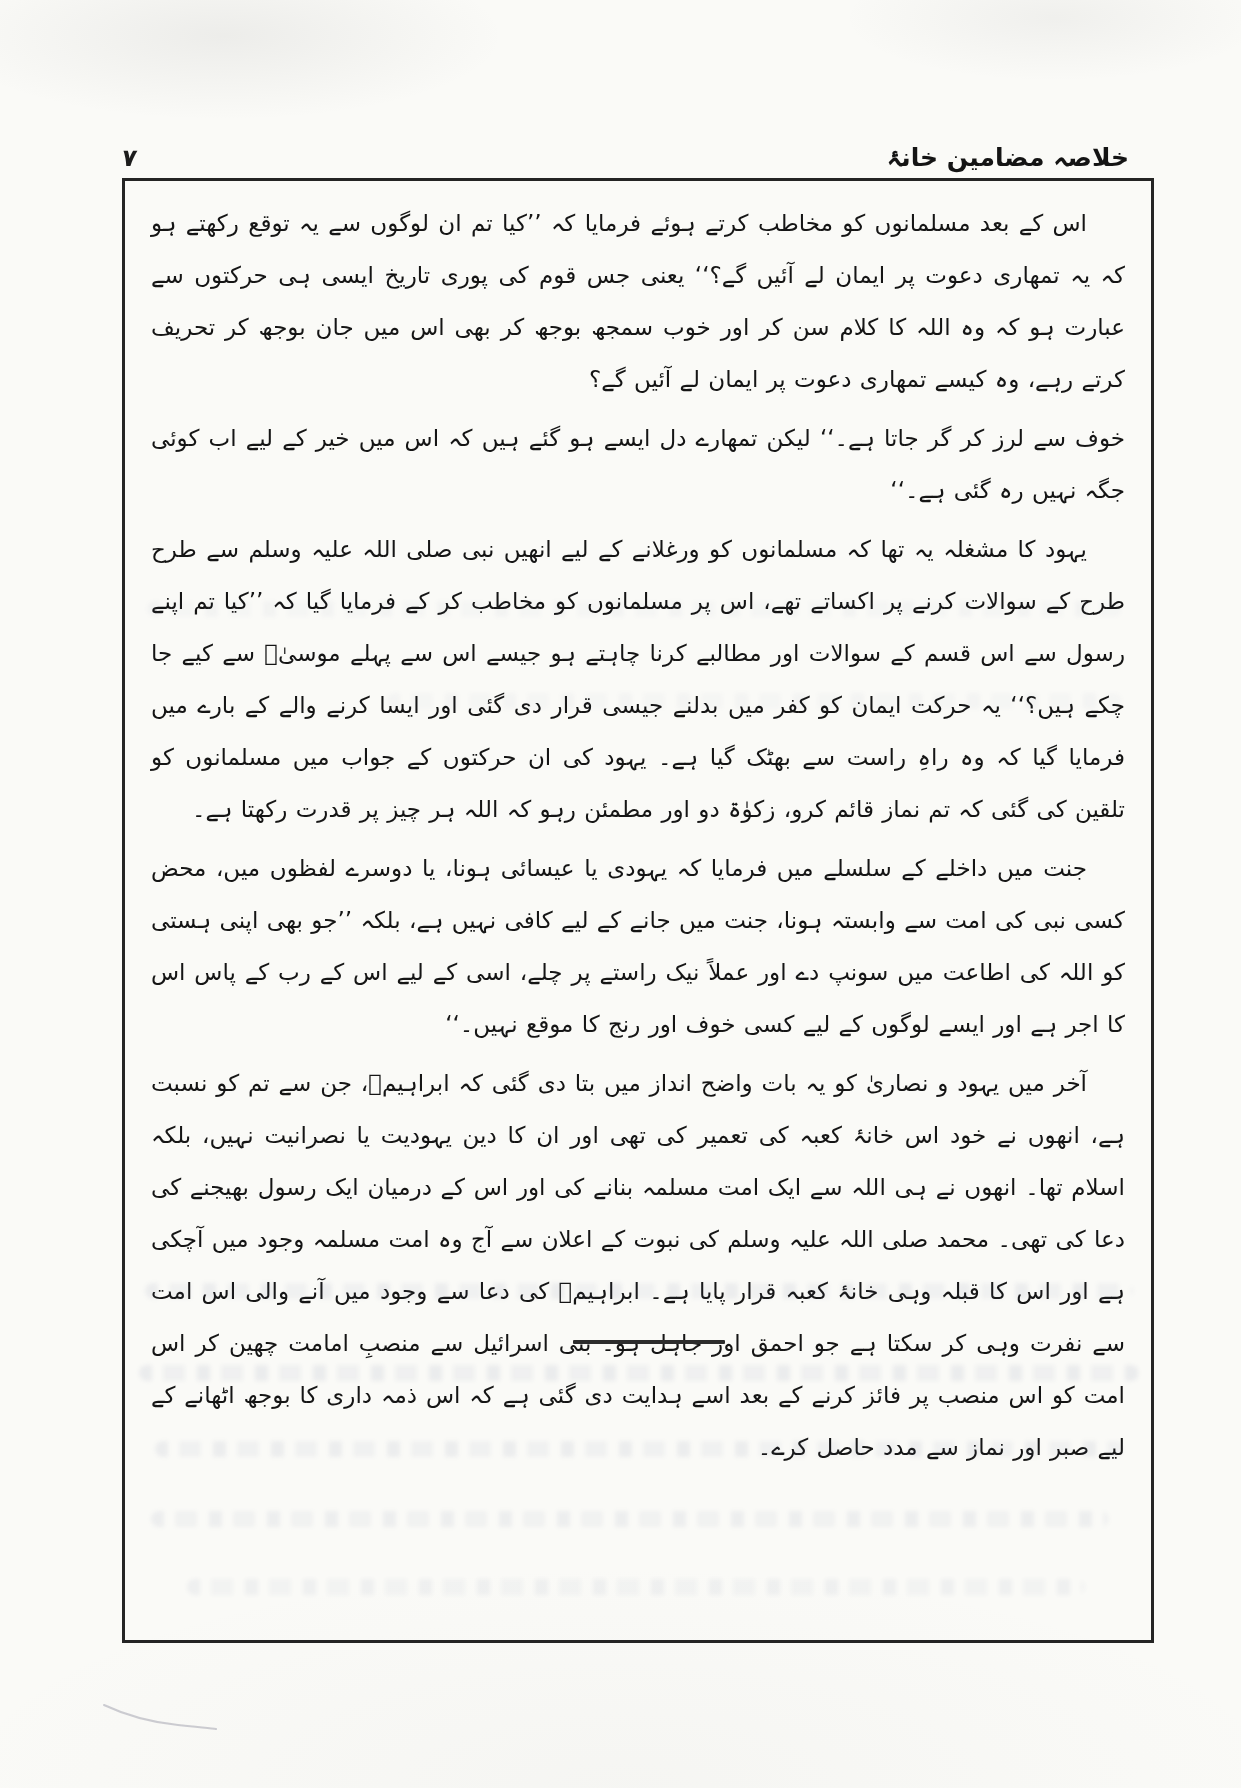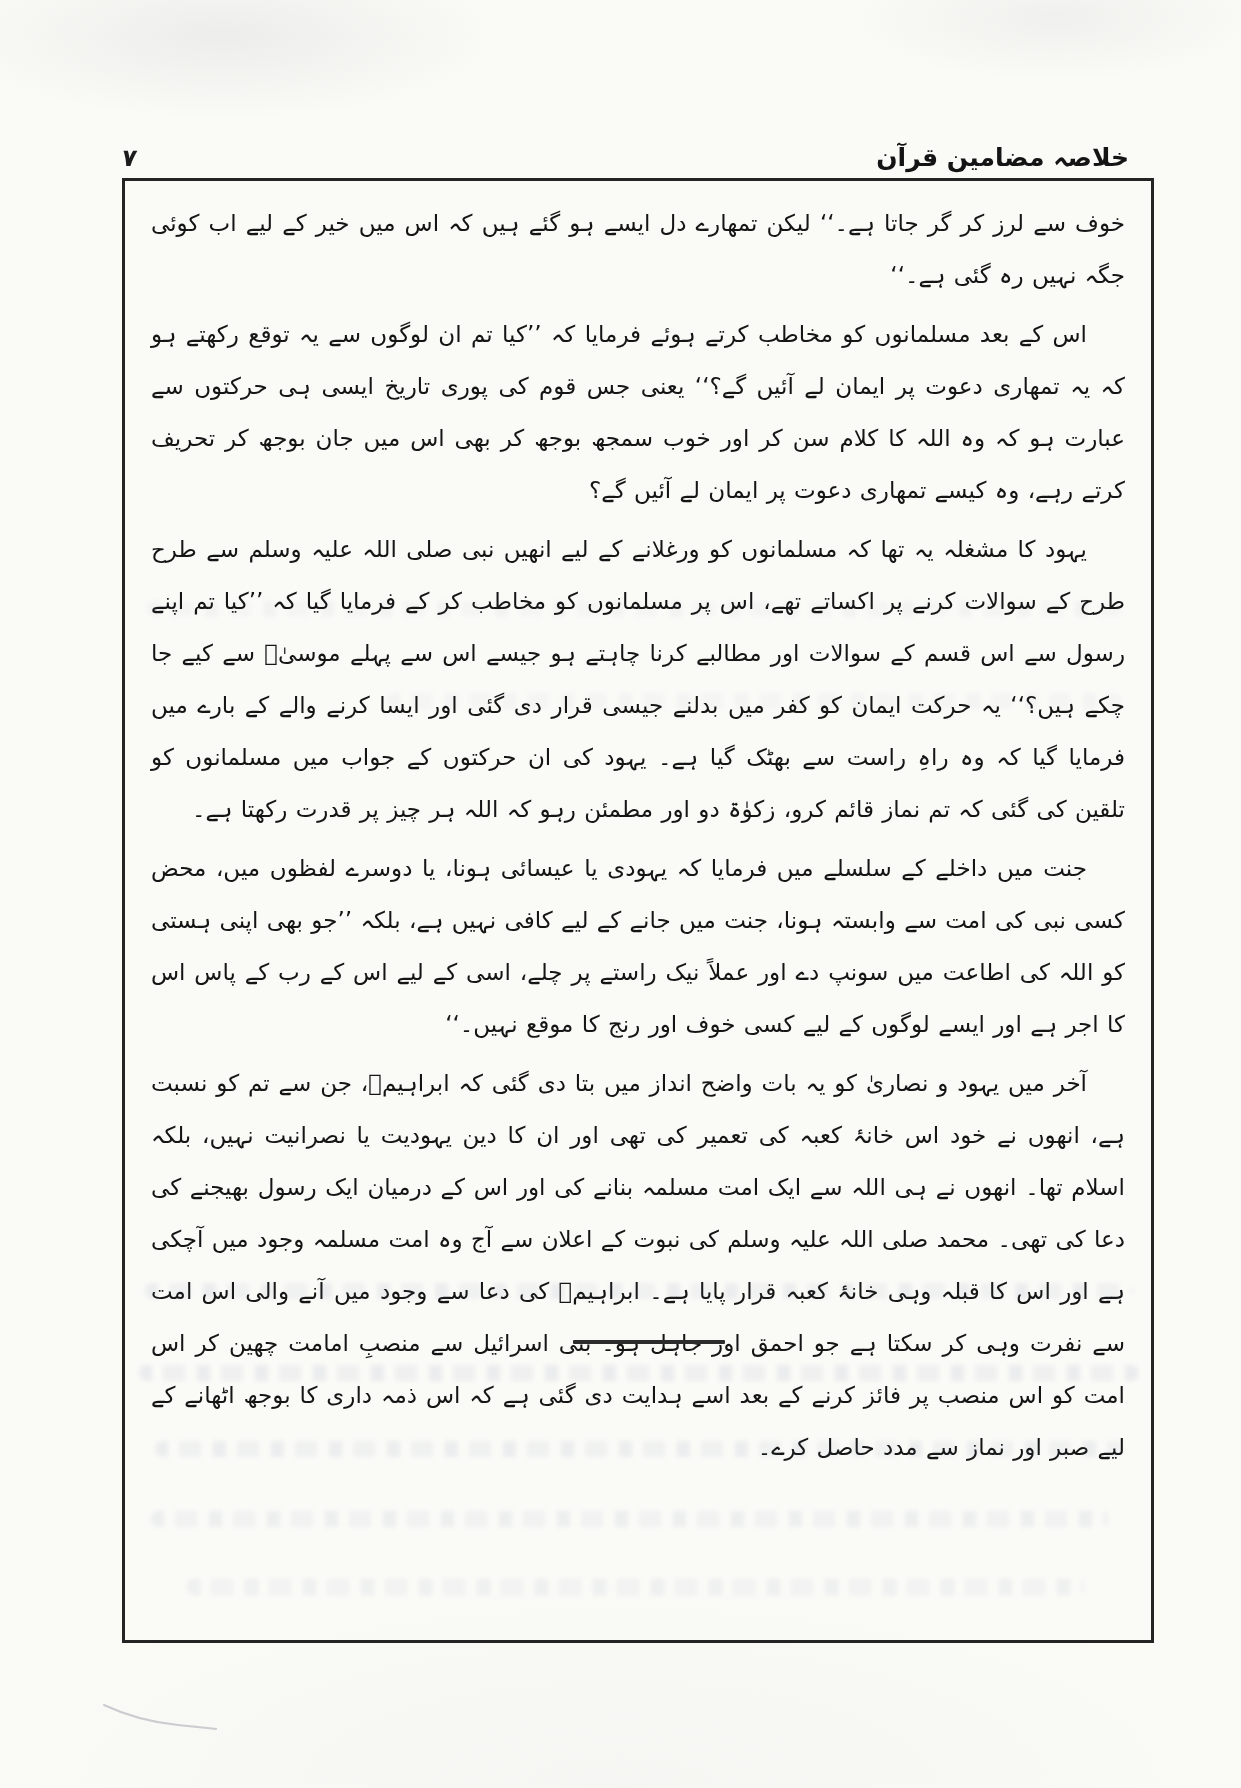--- a/index.html
+++ b/index.html
@@ -106,28 +106,28 @@
     height: 42px;
   }
 </style>
 </head>
 <body>
 
 <div class="page">
 
   <div class="header-row">
     <span class="page-number">۷</span>
-    <span class="book-title" dir="rtl">خلاصہ مضامین قرآن</span>
+    <span class="book-title" dir="rtl">خلاصہ مضامین خانۂ</span>
   </div>
 
   <div class="content-box">
 
+    <p class="para" dir="rtl">اس کے بعد مسلمانوں کو مخاطب کرتے ہوئے فرمایا کہ ’’کیا تم ان لوگوں سے یہ توقع رکھتے ہو کہ یہ تمھاری دعوت پر ایمان لے آئیں گے؟‘‘ یعنی جس قوم کی پوری تاریخ ایسی ہی حرکتوں سے عبارت ہو کہ وہ اللہ کا کلام سن کر اور خوب سمجھ بوجھ کر بھی اس میں جان بوجھ کر تحریف کرتے رہے، وہ کیسے تمھاری دعوت پر ایمان لے آئیں گے؟</p>
+
     <p class="para continuation" dir="rtl">خوف سے لرز کر گر جاتا ہے۔‘‘ لیکن تمھارے دل ایسے ہو گئے ہیں کہ اس میں خیر کے لیے اب کوئی جگہ نہیں رہ گئی ہے۔‘‘</p>
-
-    <p class="para" dir="rtl">اس کے بعد مسلمانوں کو مخاطب کرتے ہوئے فرمایا کہ ’’کیا تم ان لوگوں سے یہ توقع رکھتے ہو کہ یہ تمھاری دعوت پر ایمان لے آئیں گے؟‘‘ یعنی جس قوم کی پوری تاریخ ایسی ہی حرکتوں سے عبارت ہو کہ وہ اللہ کا کلام سن کر اور خوب سمجھ بوجھ کر بھی اس میں جان بوجھ کر تحریف کرتے رہے، وہ کیسے تمھاری دعوت پر ایمان لے آئیں گے؟</p>
 
     <p class="para" dir="rtl">یہود کا مشغلہ یہ تھا کہ مسلمانوں کو ورغلانے کے لیے انھیں نبی صلی اللہ علیہ وسلم سے طرح طرح کے سوالات کرنے پر اکساتے تھے، اس پر مسلمانوں کو مخاطب کر کے فرمایا گیا کہ ’’کیا تم اپنے رسول سے اس قسم کے سوالات اور مطالبے کرنا چاہتے ہو جیسے اس سے پہلے موسیٰؑ سے کیے جا چکے ہیں؟‘‘ یہ حرکت ایمان کو کفر میں بدلنے جیسی قرار دی گئی اور ایسا کرنے والے کے بارے میں فرمایا گیا کہ وہ راہِ راست سے بھٹک گیا ہے۔ یہود کی ان حرکتوں کے جواب میں مسلمانوں کو تلقین کی گئی کہ تم نماز قائم کرو، زکوٰۃ دو اور مطمئن رہو کہ اللہ ہر چیز پر قدرت رکھتا ہے۔</p>
 
     <p class="para" dir="rtl">جنت میں داخلے کے سلسلے میں فرمایا کہ یہودی یا عیسائی ہونا، یا دوسرے لفظوں میں، محض کسی نبی کی امت سے وابستہ ہونا، جنت میں جانے کے لیے کافی نہیں ہے، بلکہ ’’جو بھی اپنی ہستی کو اللہ کی اطاعت میں سونپ دے اور عملاً نیک راستے پر چلے، اسی کے لیے اس کے رب کے پاس اس کا اجر ہے اور ایسے لوگوں کے لیے کسی خوف اور رنج کا موقع نہیں۔‘‘</p>
 
     <p class="para" dir="rtl">آخر میں یہود و نصاریٰ کو یہ بات واضح انداز میں بتا دی گئی کہ ابراہیمؑ، جن سے تم کو نسبت ہے، انھوں نے خود اس خانۂ کعبہ کی تعمیر کی تھی اور ان کا دین یہودیت یا نصرانیت نہیں، بلکہ اسلام تھا۔ انھوں نے ہی اللہ سے ایک امت مسلمہ بنانے کی اور اس کے درمیان ایک رسول بھیجنے کی دعا کی تھی۔ محمد صلی اللہ علیہ وسلم کی نبوت کے اعلان سے آج وہ امت مسلمہ وجود میں آچکی ہے اور اس کا قبلہ وہی خانۂ کعبہ قرار پایا ہے۔ ابراہیمؑ کی دعا سے وجود میں آنے والی اس امت سے نفرت وہی کر سکتا ہے جو احمق اور جاہل ہو۔ بنی اسرائیل سے منصبِ امامت چھین کر اس امت کو اس منصب پر فائز کرنے کے بعد اسے ہدایت دی گئی ہے کہ اس ذمہ داری کا بوجھ اٹھانے کے لیے صبر اور نماز سے مدد حاصل کرے۔</p>
 
     <div class="end-divider"></div>
 
     <div class="ghost g1"></div>

